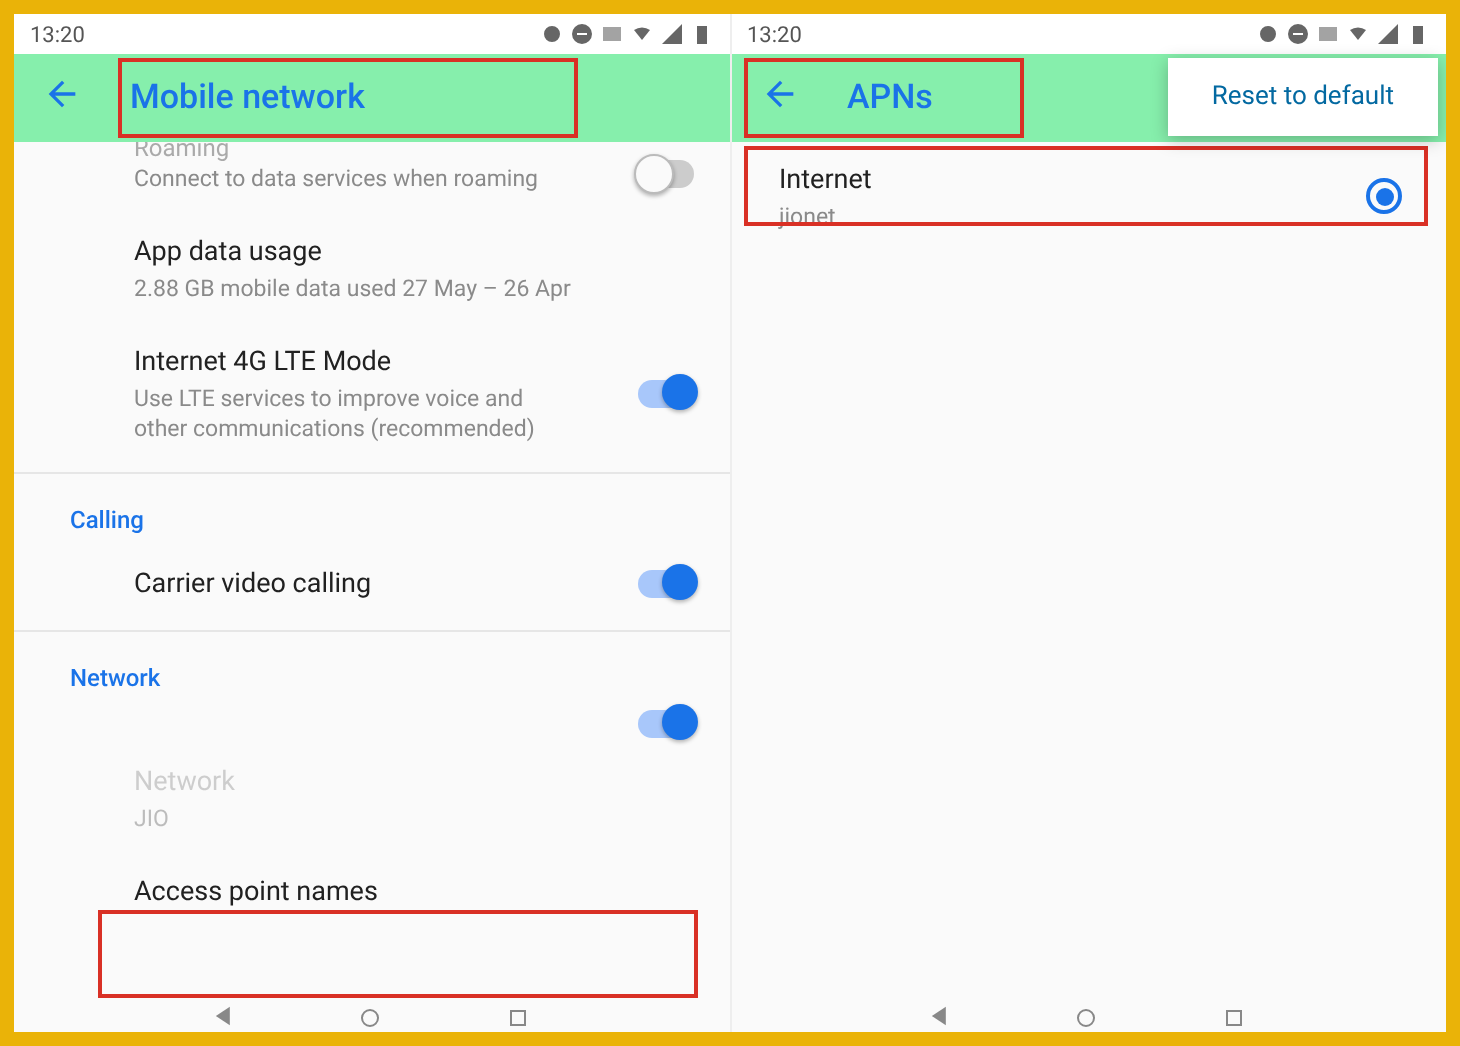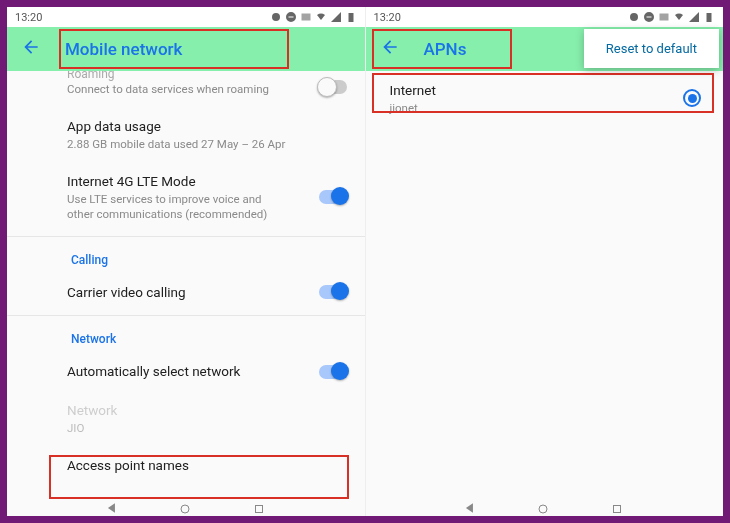--- a/index.html
+++ b/index.html
@@ -1,30 +1,30 @@
 <!DOCTYPE html>
 <html><head>
 <meta charset="utf-8">
 <style>
   * { box-sizing: border-box; margin: 0; padding: 0; }
   body { background: #000; font-family: Roboto, Arial, sans-serif; }
-  .frame { width: 730px; height: 523px; background: #fff; margin: 0; border: 7px solid #701a75; display: flex; position: relative; }
+  .frame { width: 730px; height: 523px; background: #fff; margin: 0; border: 7px solid #eab308; display: flex; position: relative; }
   .phone { flex: 1; background: #fafafa; position: relative; border-right: 1px solid #eee; overflow: hidden; }
   .phone:last-child { border-right: none; }
   .statusbar { height: 20px; background: #fff; display: flex; align-items: center; justify-content: space-between; padding: 0 8px; font-size: 11px; color: #555; }
   .status-icons { display: flex; gap: 3px; align-items: center; }
   .status-icons svg { width: 12px; height: 12px; fill: #666; }
   .appbar { height: 44px; display: flex; align-items: center; padding: 0 14px; background: #86efac; }
   .back { color: #1a73e8; font-size: 18px; margin-right: 24px; cursor: pointer; }
   .appbar-title { color: #1a73e8; font-size: 17px; font-weight: 500; }
   .content { overflow: hidden; }
   .row { padding: 10px 16px 10px 60px; position: relative; }
   .row-title { font-size: 13.5px; color: #212121; line-height: 1.4; }
   .row-sub { font-size: 11.5px; color: #8a8a8a; line-height: 1.3; margin-top: 1px; }
-  .section-hdr { font-size: 12px; color: #1a73e8; font-weight: 500; padding: 12px 16px 6px 64px; }
+  .section-hdr { font-size: 12px; color: #1a73e8; font-weight: 500; padding: 12px 16px 6px 28px; }
   .divider { height: 1px; background: #e6e6e6; margin: 4px 0; }
   .toggle { position: absolute; right: 18px; top: 50%; transform: translateY(-50%); width: 28px; height: 14px; border-radius: 8px; }
   .toggle.on { background: #a8c7fa; }
   .toggle.on::after { content: ""; position: absolute; right: -2px; top: -3px; width: 18px; height: 18px; background: #1a73e8; border-radius: 50%; box-shadow: 0 1px 2px rgba(0,0,0,.3); }
   .toggle.off { background: #ccc; }
   .toggle.off::after { content: ""; position: absolute; left: -2px; top: -3px; width: 18px; height: 18px; background: #fafafa; border-radius: 50%; box-shadow: 0 1px 2px rgba(0,0,0,.3); border:1px solid #bbb; }
   .radio { position: absolute; right: 22px; top: 50%; transform: translateY(-50%); width: 18px; height: 18px; border: 2px solid #1a73e8; border-radius: 50%; display:flex; align-items:center; justify-content:center;}
   .radio::after { content:""; width:9px; height:9px; background:#1a73e8; border-radius:50%; }
   .popup { position: absolute; right: 4px; top: 22px; background: #fff; box-shadow: 0 2px 8px rgba(0,0,0,.25); padding: 12px 22px; font-size: 13px; color: #0369a1; z-index: 10; }
   .hl { position: absolute; border: 2px solid #d93025; pointer-events: none; }
@@ -87,21 +87,20 @@
       </div>
       <div class="divider"></div>
       <div class="section-hdr">Calling</div>
       <div class="row">
         <div class="row-title">Carrier video calling</div>
         <div class="toggle on"></div>
       </div>
       <div class="divider"></div>
       <div class="section-hdr">Network</div>
       <div class="row">
-        <div class="row-title">Automatically select network</div>
         <div class="toggle on"></div>
       </div>
       <div class="row" style="opacity:.55">
         <div class="row-title" style="color:#aaa">Network</div>
         <div class="row-sub">JIO</div>
       </div>
       <div class="row">
         <div class="row-title">Access point names</div>
       </div>
     </div>

